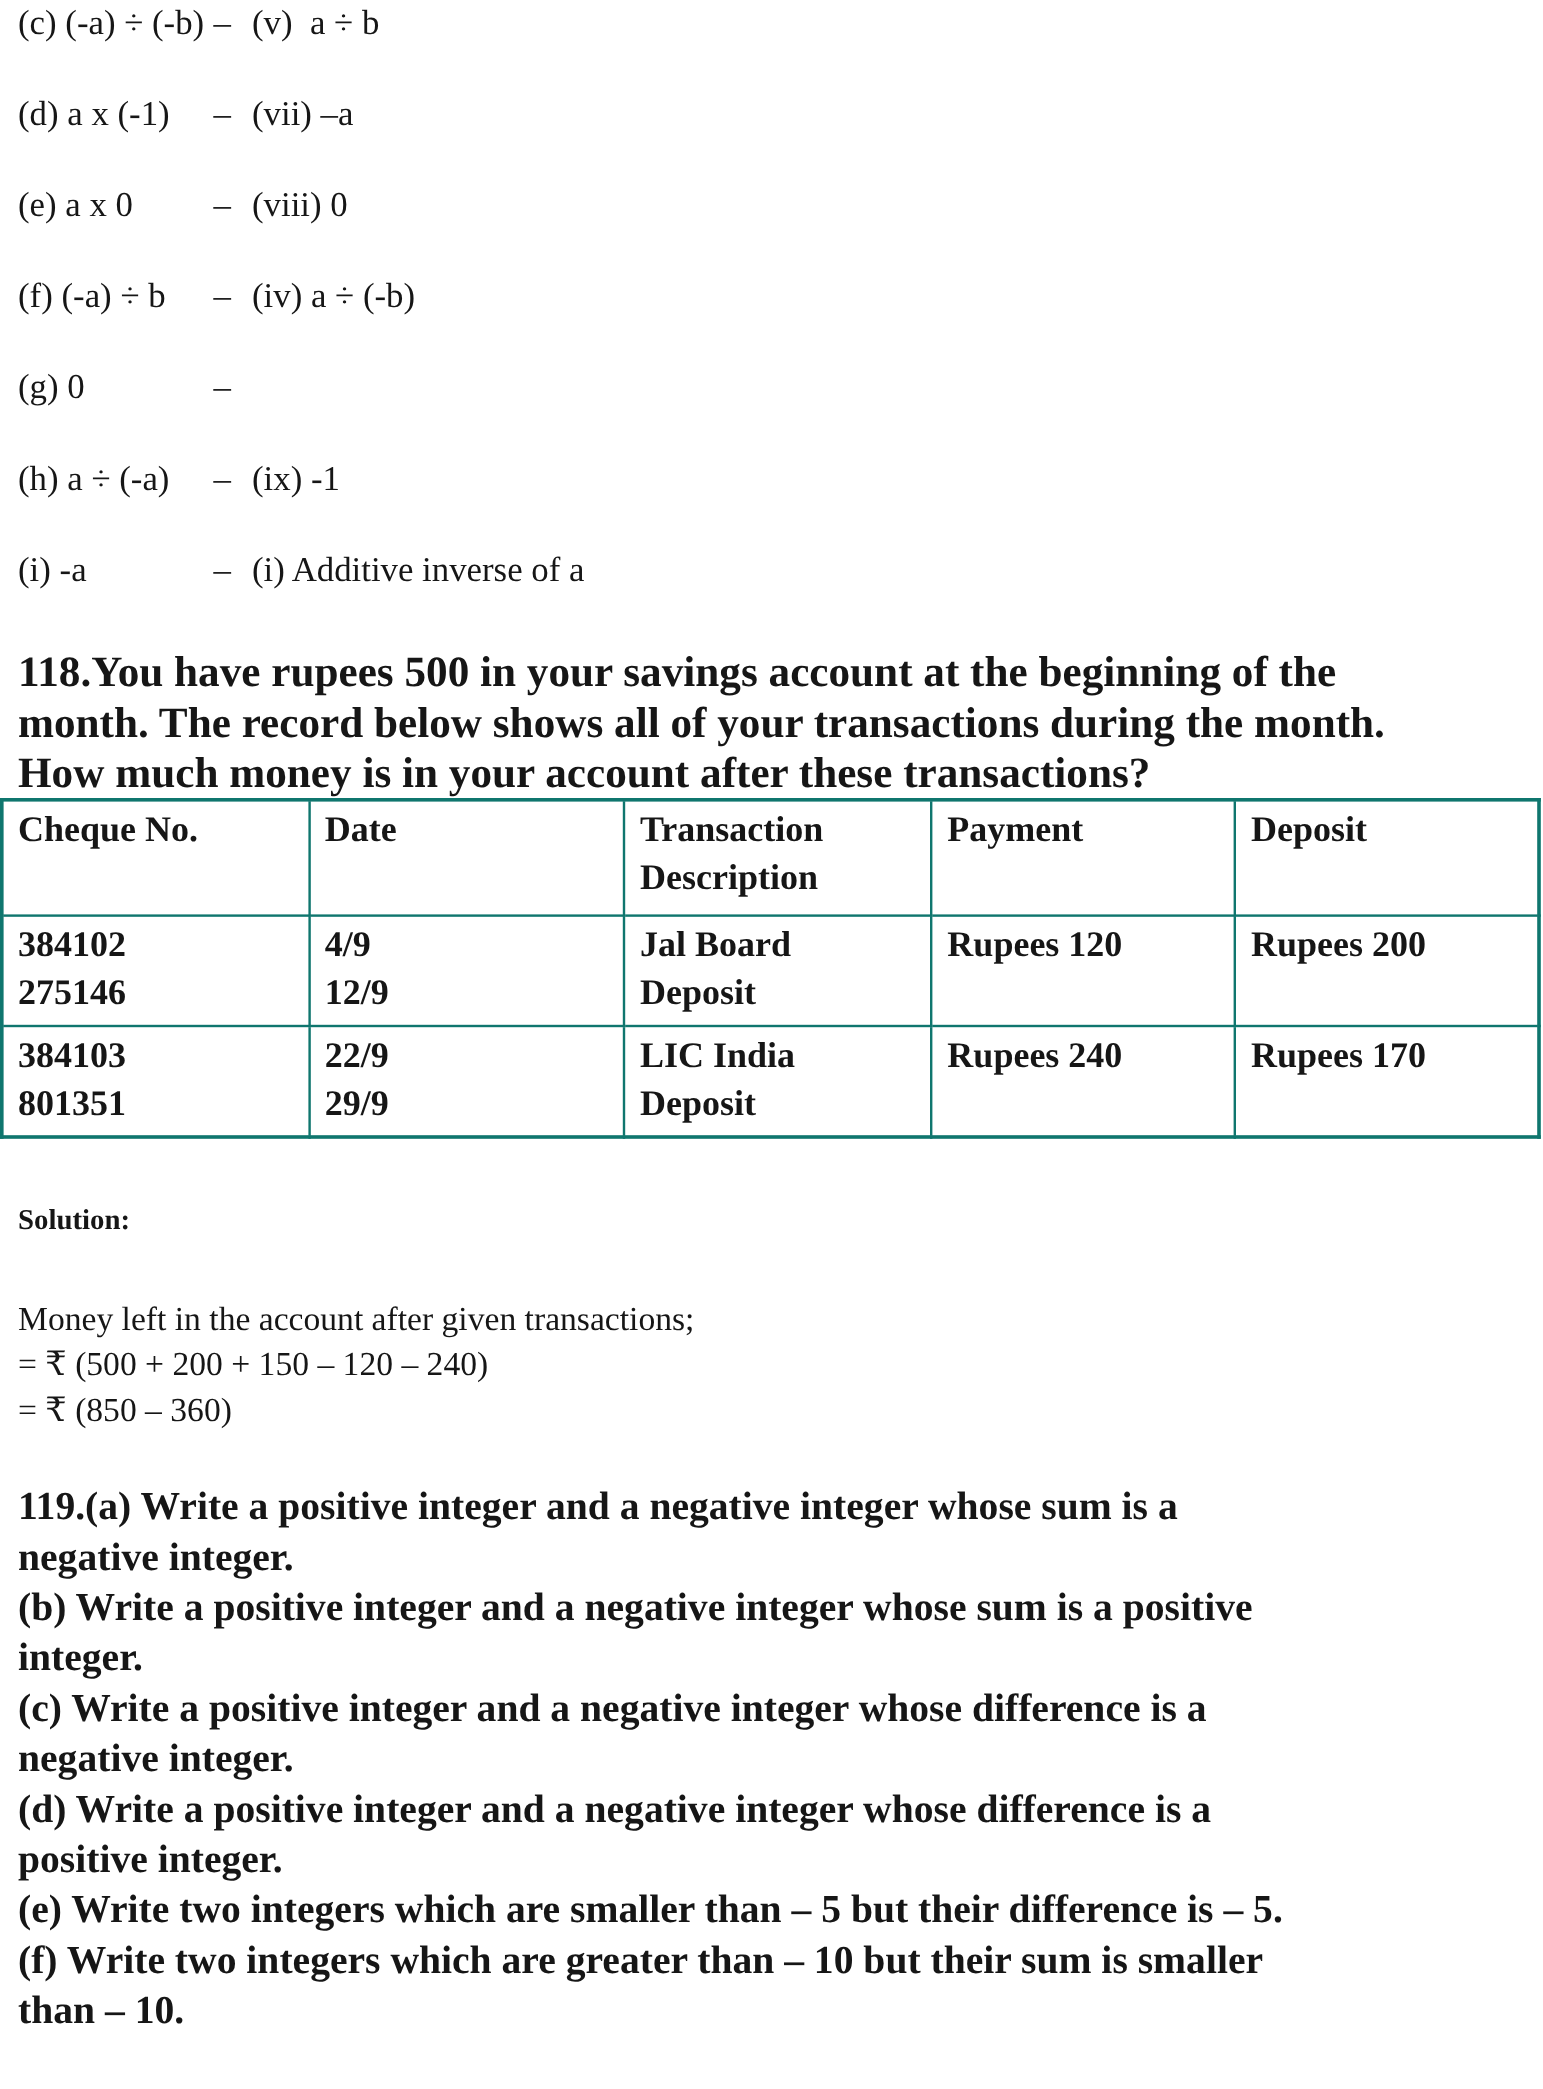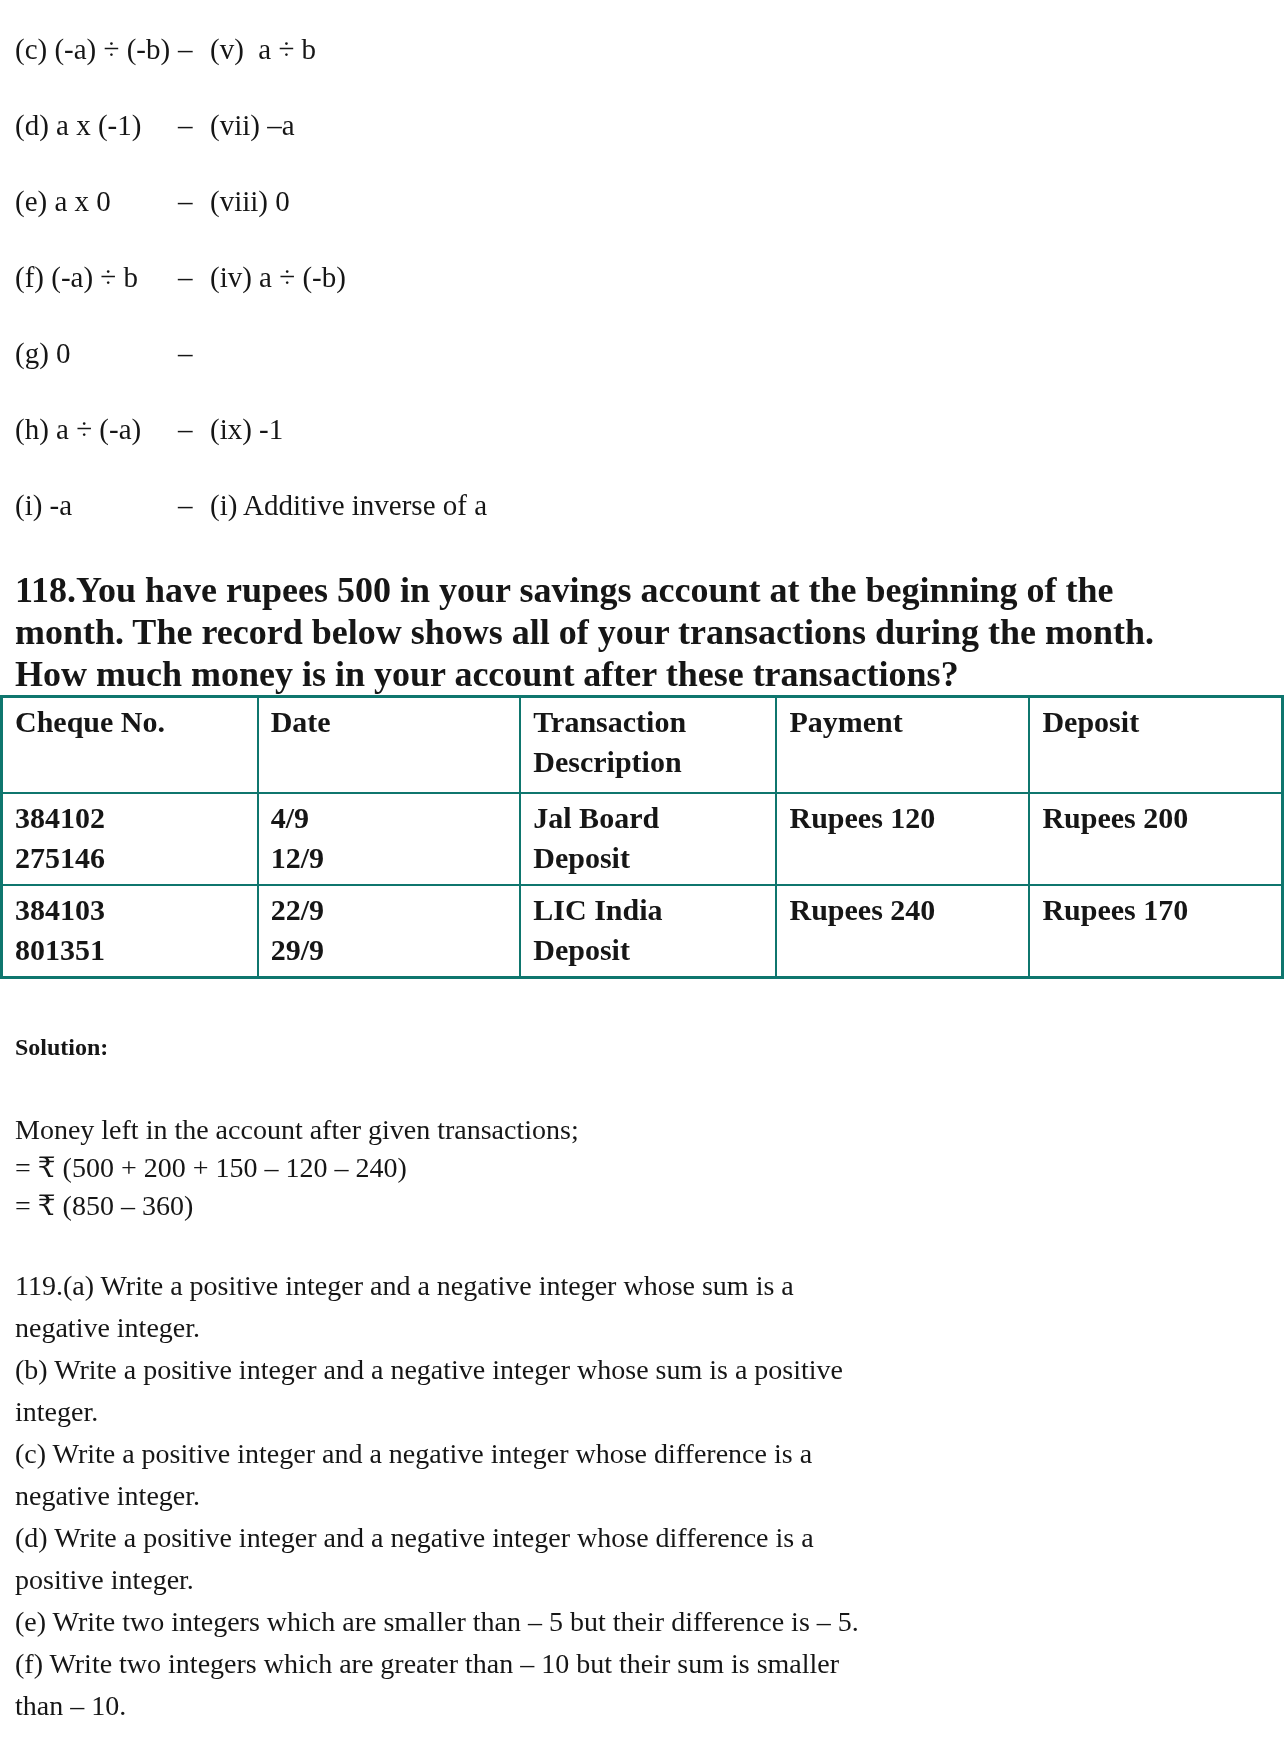--- a/index.html
+++ b/index.html
@@ -8,21 +8,21 @@
     background: #ffffff;
   }
   body {
     width: 1286px;
     height: 1741px;
     overflow: hidden;
     color: #161616;
     font-family: "Liberation Serif", "DejaVu Serif", serif;
     -webkit-font-smoothing: antialiased;
   }
-  .page { width: 1280px; margin-top: 30px; }
+  .page { width: 1280px; }
 
   
   .match-list { padding: 3px 0 0 15px; }
   .match-row {
     display: grid;
     grid-template-columns: 163px 32px auto;
     height: 76px;
     font-size: 29px;
     line-height: 32px;
     align-items: start;
@@ -72,22 +72,22 @@
   .sol-body {
     margin: 46px 0 0 15px;
     font-size: 28px;
     line-height: 38px;
   }
   .sol-line { white-space: pre-wrap; }
 
   
   .q119 {
     margin: 40px 0 0 15px;
-    font-weight: normal;
-    font-size: 28px;
+    font-weight: bold;
+    font-size: 33px;
     line-height: 42px;
     white-space: pre-wrap;
   }
 </style>
 </head>
 <body>
 
 <div class="page">
 
   <section class="match-list">

